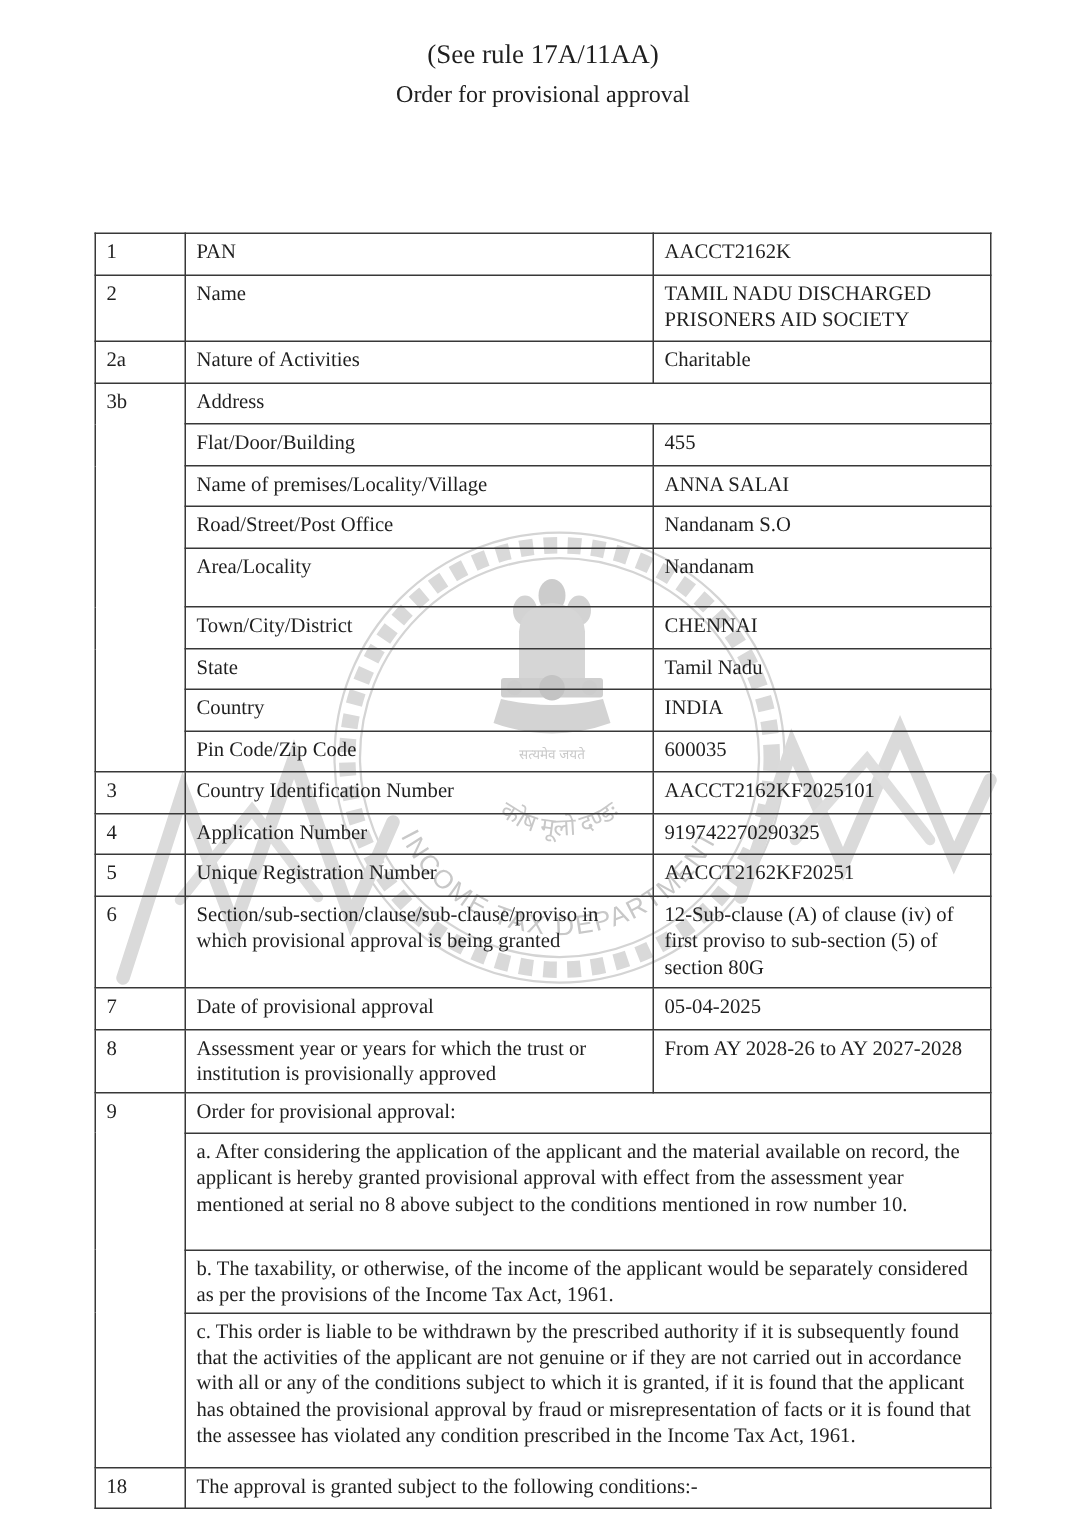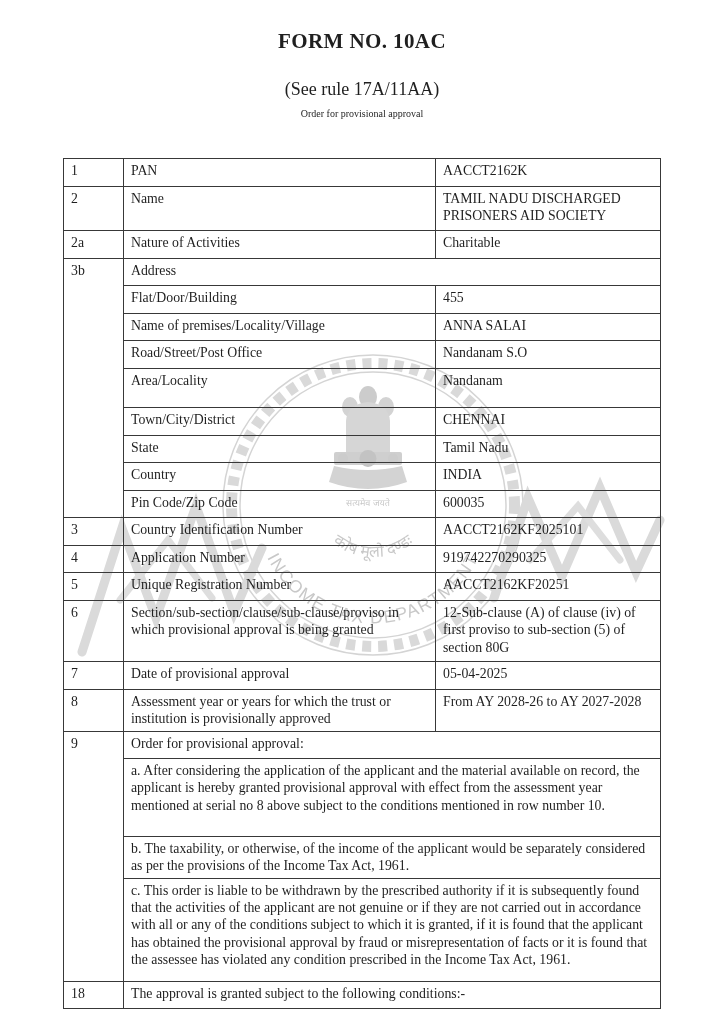--- a/index.html
+++ b/index.html
@@ -17,21 +17,21 @@
     pointer-events:none;
   }
   .content { position:relative; z-index:2; }
   .header { text-align:center; }
   .form-title {
     margin:30px 0 0 0;
     font-size:21px; font-weight:bold; letter-spacing:0.4px;
     line-height:1.1;
   }
   .rule-ref { margin:27px 0 0 0; font-size:18px; line-height:1.1; }
-  .subtitle { margin:8px 0 0 0; font-size:10px; line-height:1.1; }
+  .subtitle { margin:8px 0 0 0; font-size:16px; line-height:1.1; }
   table.form-table {
     position:absolute; top:128px; left:63px;
     width:597px;
     border-collapse:collapse; table-layout:fixed;
     font-size:13.8px; line-height:17.4px;
     background:transparent;
   }
   table.form-table td {
     border:1px solid #383838;
     vertical-align:top;
@@ -78,21 +78,20 @@
       <path d="M 120,600 L 168,540 L 212,598" stroke="#dedede" stroke-width="7"></path>
     </g>
     <g fill="none" stroke-linejoin="miter" stroke-linecap="round">
       <path d="M 494,598 L 528,498 L 562,576 L 600,488 L 636,572 L 660,520" stroke="#dadada" stroke-width="9"></path>
       <path d="M 530,560 L 578,506 L 620,560" stroke="#dedede" stroke-width="7"></path>
     </g>
   </svg>
 
   <div class="content">
     <div class="header">
-      <h1 class="form-title">FORM NO. 10AC</h1>
       <p class="rule-ref">(See rule 17A/11AA)</p>
       <p class="subtitle">Order for provisional approval</p>
     </div>
 
     <table class="form-table">
       <colgroup>
         <col style="width:60px">
           <col style="width:312px">
           <col style="width:225px">
       </colgroup>

